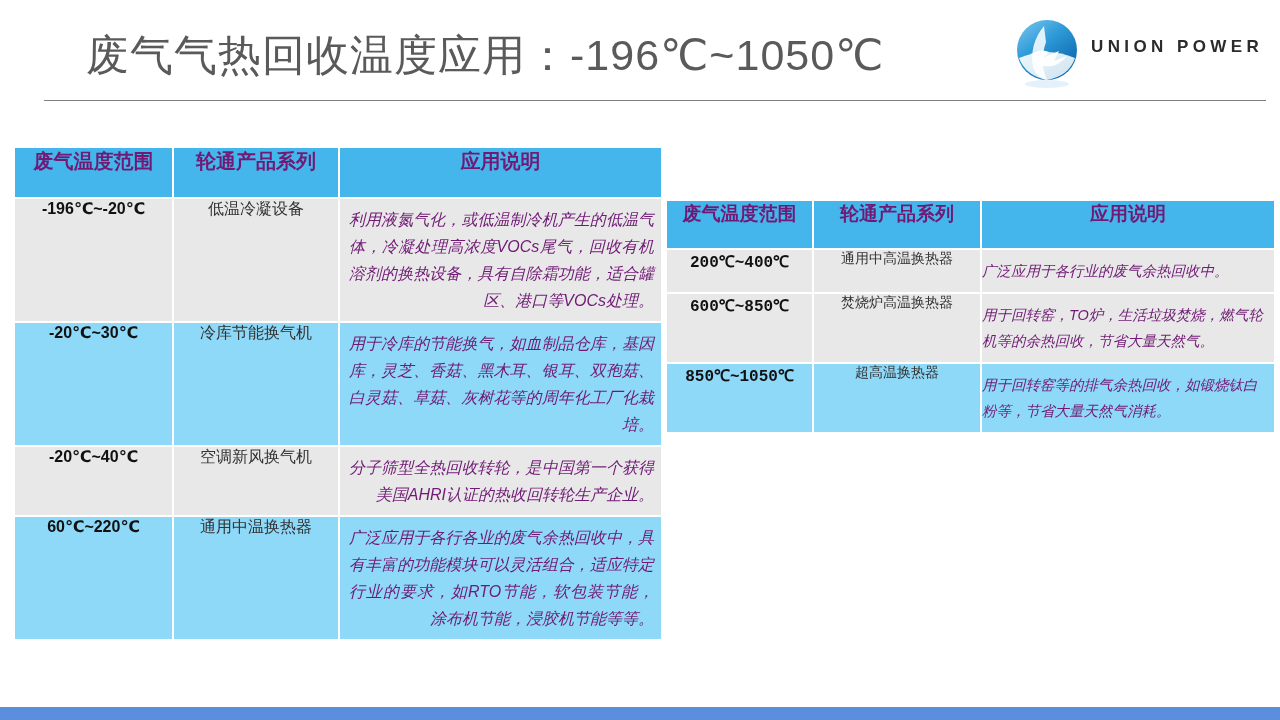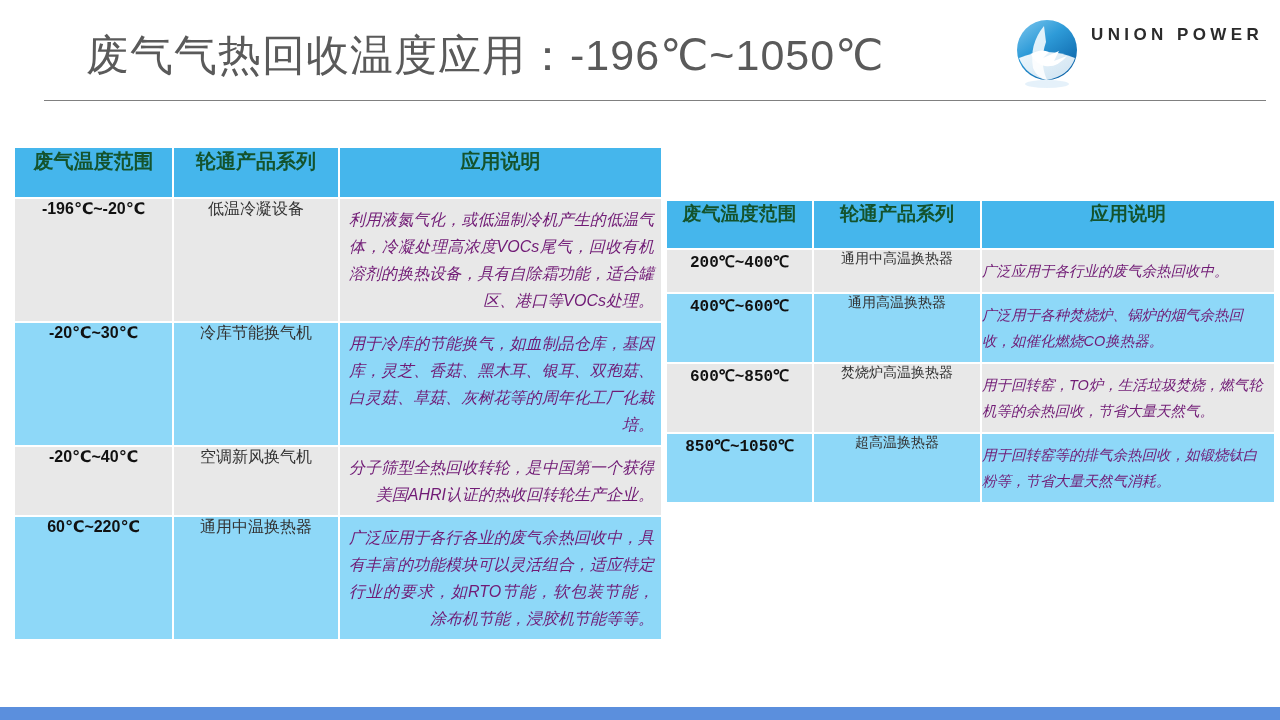--- a/index.html
+++ b/index.html
@@ -67,36 +67,36 @@
     font-weight: bold;
     color: #1d1d1d;
     letter-spacing: 1px;
   }
   .logo-en {
     font-size: 17px;
     line-height: 22px;
     font-weight: bold;
     color: #2b2b2b;
     letter-spacing: 4.4px;
-    margin-top: 2px;
+    margin-top: 14px;
   }
 
   
   .tbl {
     position: absolute;
     border-collapse: separate;
     border-spacing: 2px;
   }
   .tbl td, .tbl th {
     padding: 0;
     vertical-align: top;
   }
   .hdr-cell {
     background: #45b6ec;
-    color: #14532d;
+    color: #701a75;
     font-weight: bold;
     text-align: center;
     vertical-align: middle;
   }
   .cell {
     vertical-align: middle;
   }
   .row-gray td { background: #e8e8e8; }
   .row-blue td { background: #8ed8f8; }
 
@@ -229,25 +229,20 @@
       <th class="hdr-cell col2">轮通产品系列</th>
       <th class="hdr-cell col3">应用说明</th>
     </tr>
   </thead>
   <tbody>
     <tr class="row-gray">
       <td class="cell c-range col1">200℃~400℃</td>
       <td class="cell c-series col2">通用中高温换热器</td>
       <td class="cell c-desc col3">广泛应用于各行业的废气余热回收中。</td>
     </tr>
-    <tr class="row-blue">
-      <td class="cell c-range col1">400℃~600℃</td>
-      <td class="cell c-series col2">通用高温换热器</td>
-      <td class="cell c-desc col3">广泛用于各种焚烧炉、锅炉的烟气余热回收，如催化燃烧CO换热器。</td>
-    </tr>
     <tr class="row-gray">
       <td class="cell c-range col1">600℃~850℃</td>
       <td class="cell c-series col2">焚烧炉高温换热器</td>
       <td class="cell c-desc col3">用于回转窑，TO炉，生活垃圾焚烧，燃气轮机等的余热回收，节省大量天然气。</td>
     </tr>
     <tr class="row-blue">
       <td class="cell c-range col1">850℃~1050℃</td>
       <td class="cell c-series col2">超高温换热器</td>
       <td class="cell c-desc col3">用于回转窑等的排气余热回收，如锻烧钛白粉等，节省大量天然气消耗。</td>
     </tr>

